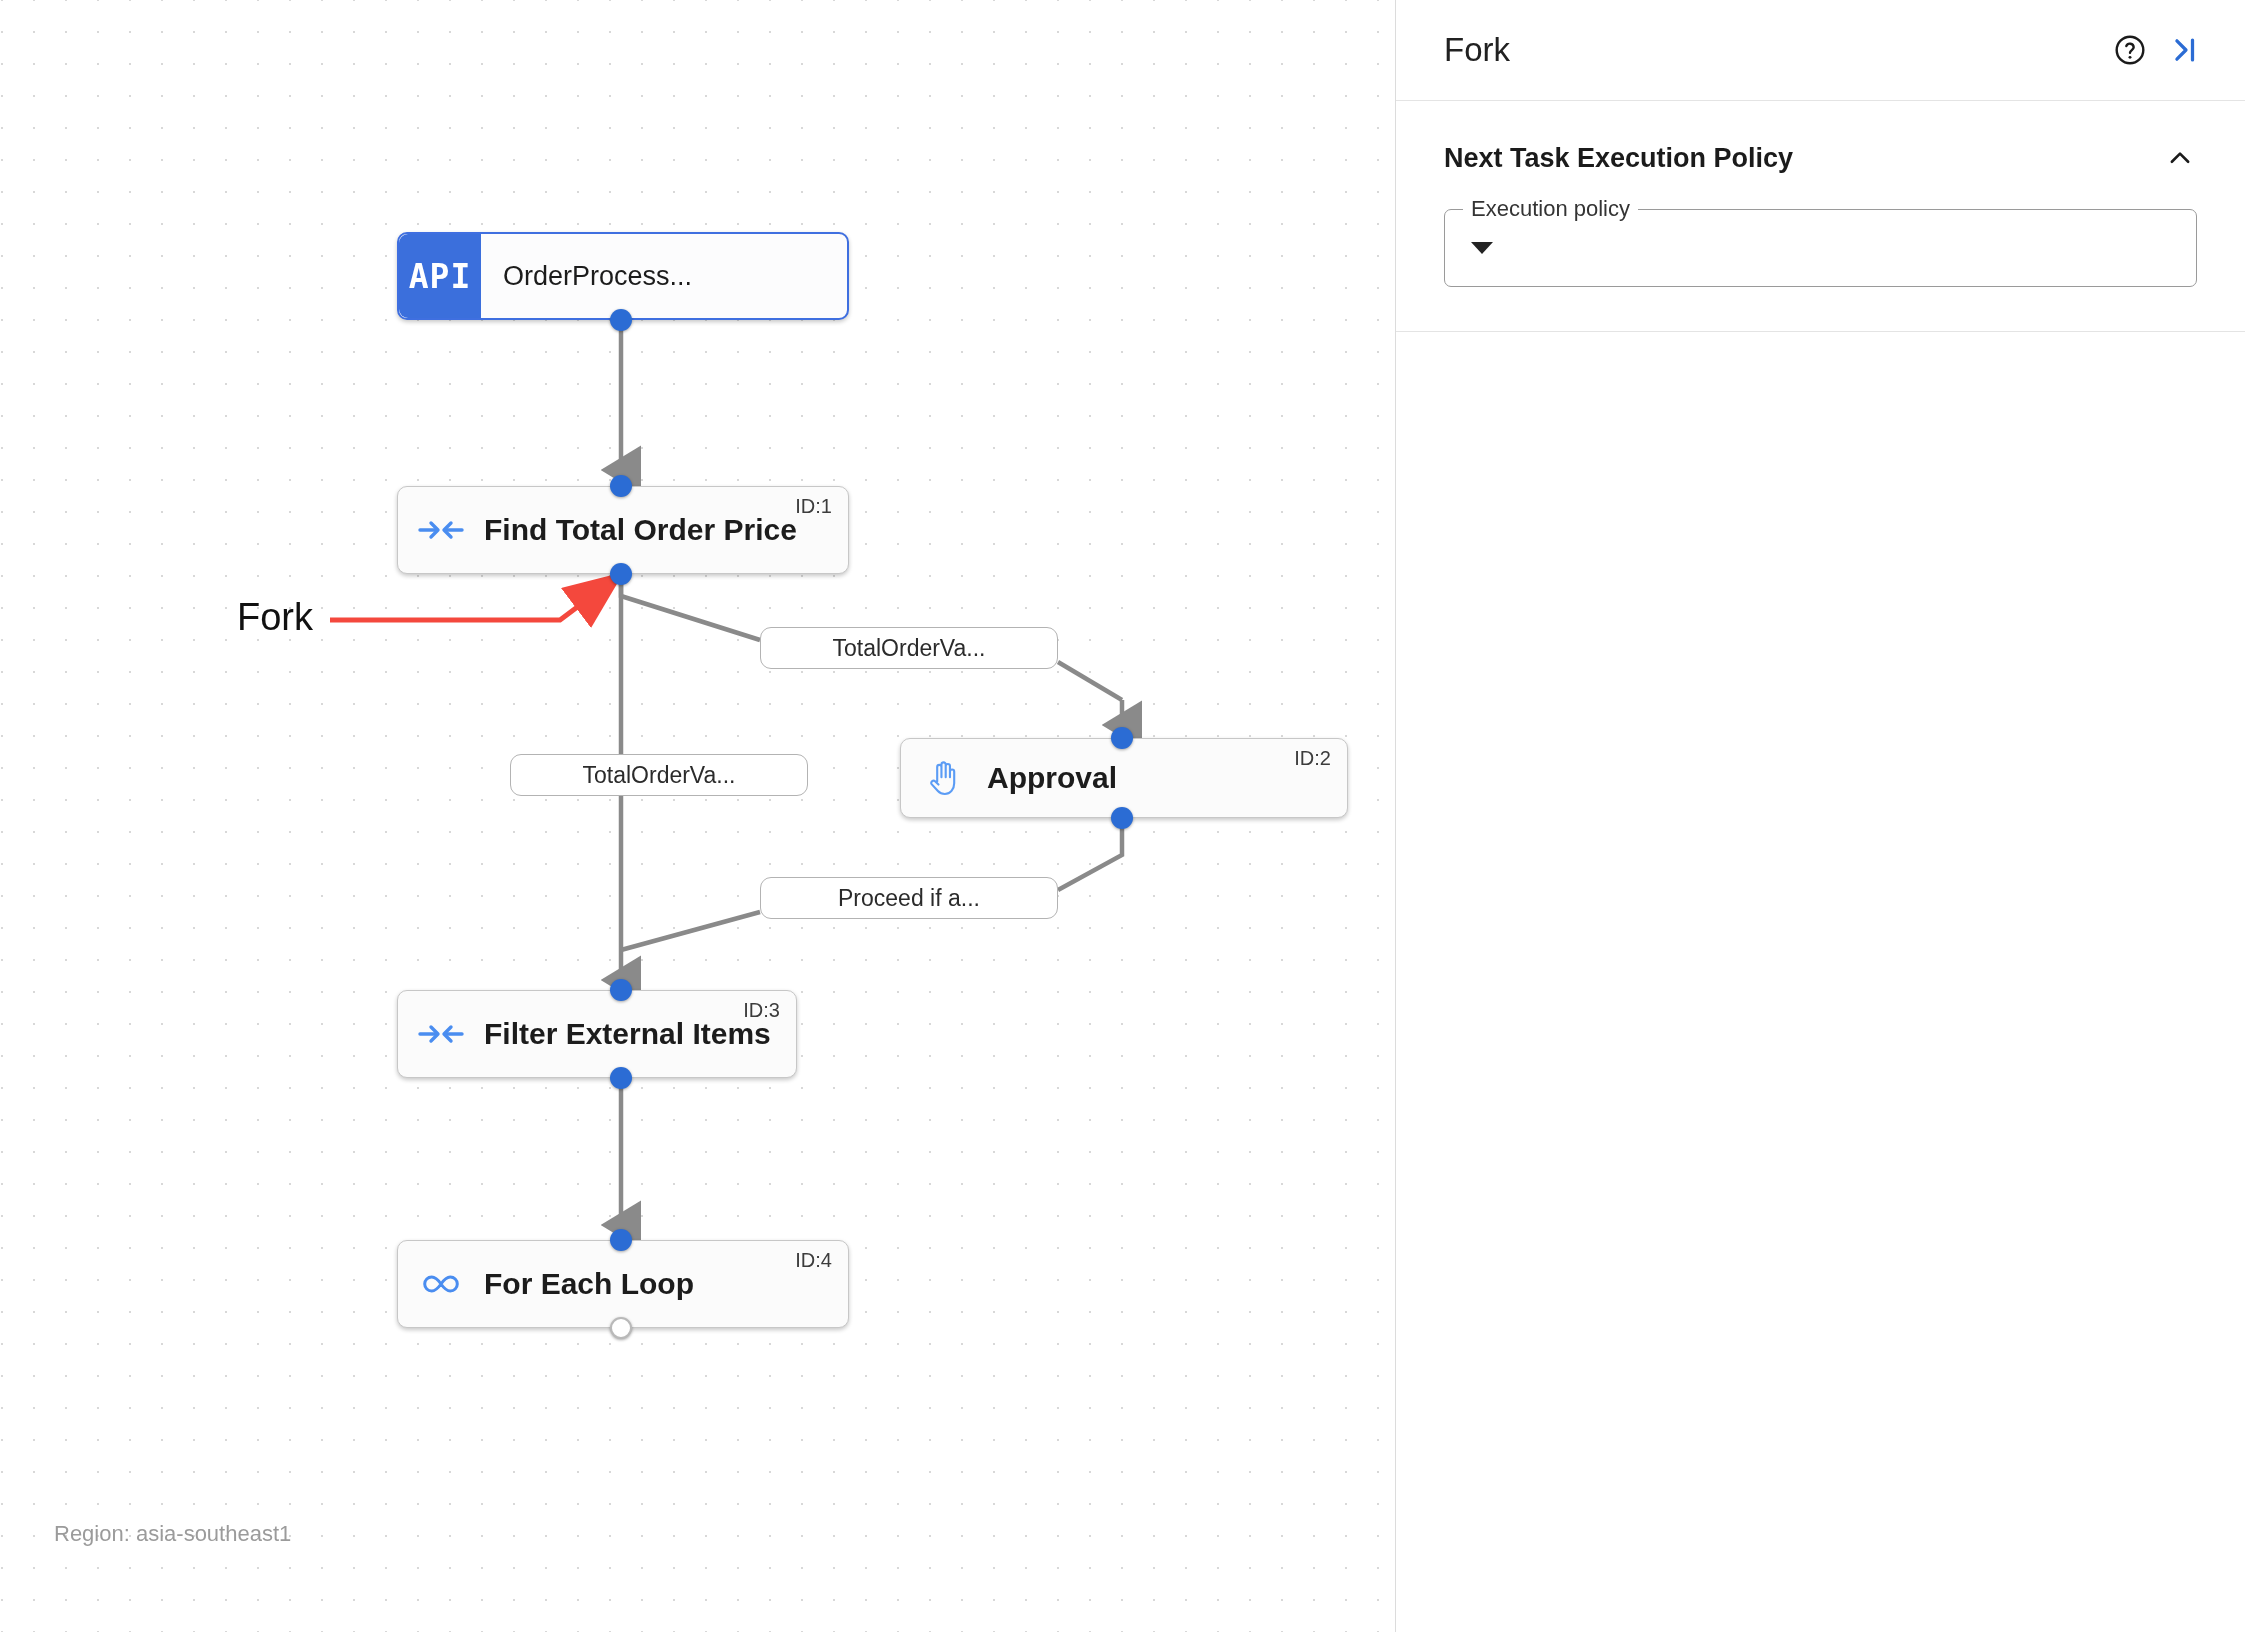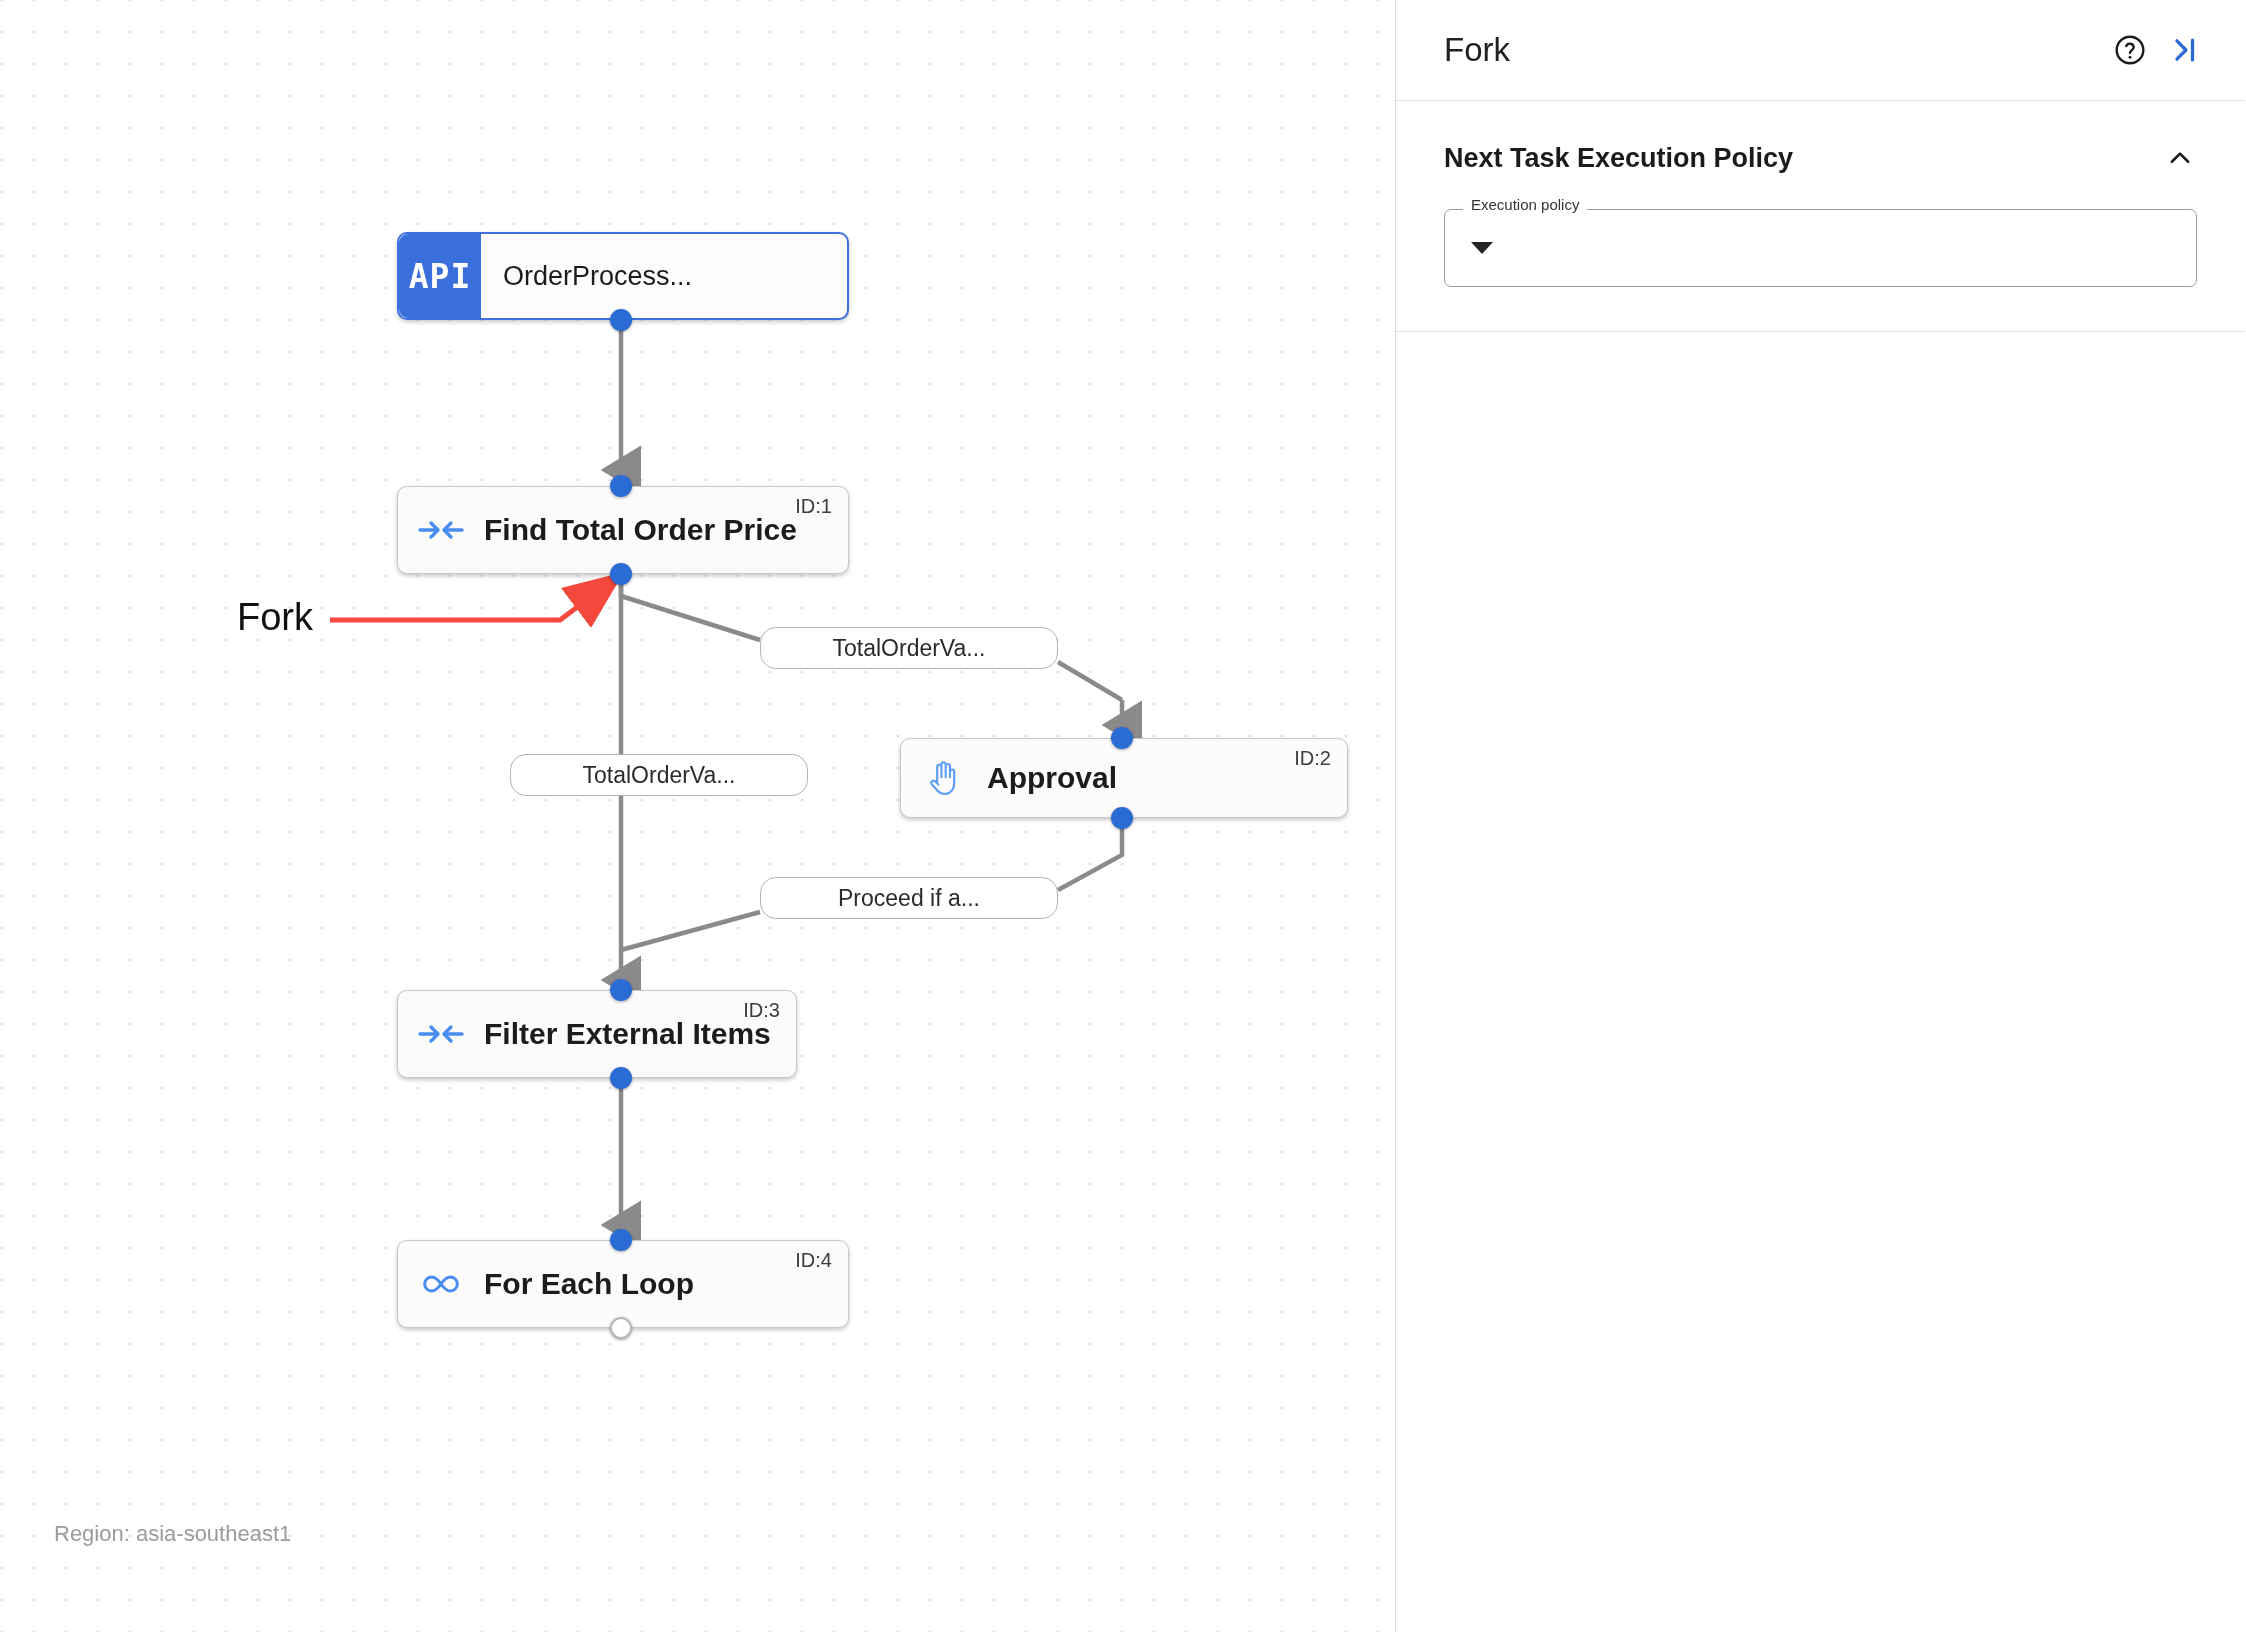--- a/index.html
+++ b/index.html
@@ -86,21 +86,21 @@
     box-shadow: 0 1px 3px rgba(0,0,0,0.35);
     z-index: 6;
   }
   .conn.hollow { background: #ffffff; border: 2px solid #b9b9b9; }
 
   
   .edge-label {
     position: absolute;
     background: #ffffff;
     border: 1px solid #b3b3b3;
-    border-radius: 16px;
+    border-radius: 11px;
     height: 42px;
     display: flex; align-items: center; justify-content: center;
     font-size: 23px;
     color: #2b2b2b;
     padding: 0 16px;
     z-index: 5;
     white-space: nowrap;
   }
 
   
@@ -171,21 +171,21 @@
     border-radius: 7px;
     display: flex; align-items: center;
     padding: 0 26px;
     cursor: pointer;
   }
   .field-legend {
     position: absolute;
     top: -14px; left: 18px;
     background: #ffffff;
     padding: 0 8px;
-    font-size: 15px;
+    font-size: 22px;
     color: #343434;
   }
   .field-value {
     font-size: 27px;
     color: #1b1b1b;
     flex: 1 1 auto;
   }
   .caret {
     width: 0; height: 0;
     border-left: 11px solid transparent;

